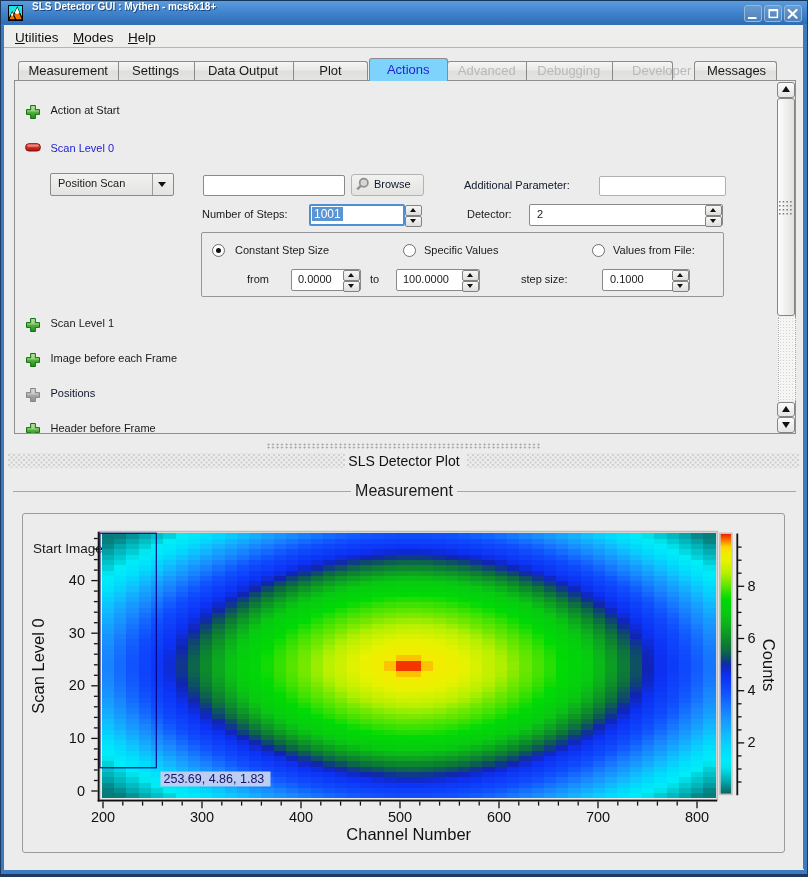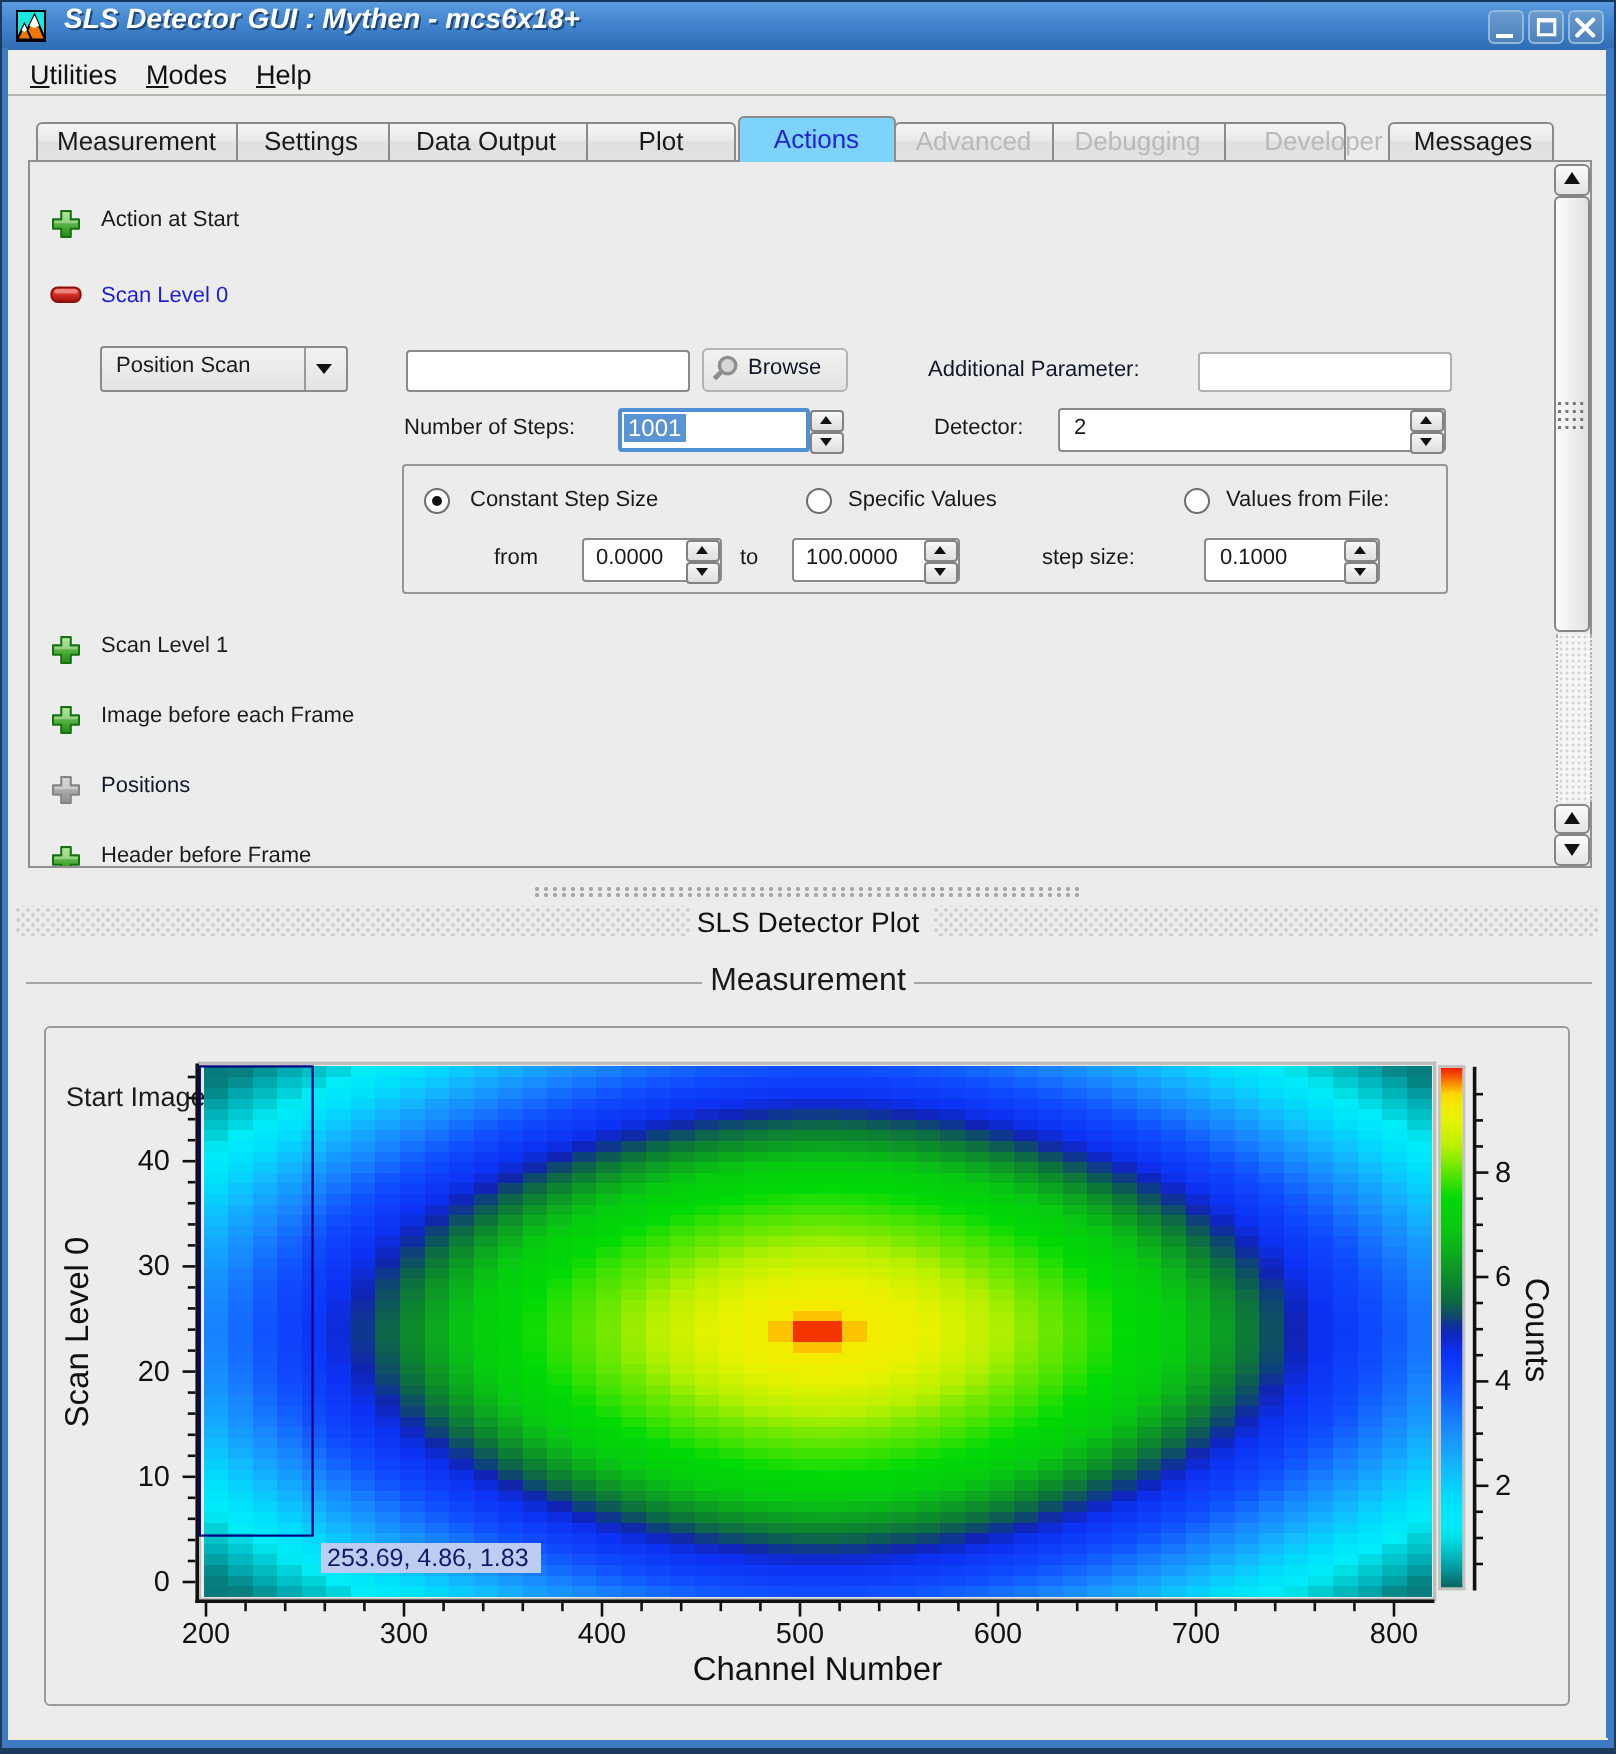--- a/index.html
+++ b/index.html
@@ -2,21 +2,21 @@
 <html><head><meta charset="utf-8">
 <style>
 html,body{margin:0;padding:0;}
 body{width:808px;height:877px;position:relative;overflow:hidden;background:#ececec;
  font-family:"Liberation Sans",sans-serif;font-size:13px;color:#1a1a1a;}
 .abs{position:absolute;}
 
 #titlebar{left:0;top:0;width:808px;height:25px;
  background:linear-gradient(180deg,#5b9bdd 0%,#4285cf 45%,#2e6cb2 100%);
  border-top:1px solid #16365c;box-sizing:border-box;}
-#btitle{left:32px;top:1px;color:#fff;font-weight:bold;font-size:14px;text-shadow:1px 1px 0 rgba(20,50,90,.75);font-style:italic;}
+#btitle{left:32px;top:1px;color:#fff;font-weight:bold;font-size:10px;text-shadow:1px 1px 0 rgba(20,50,90,.75);}
 .winbtn{top:5px;width:17.5px;height:17px;border:1px solid #93b8dc;border-radius:3px;box-sizing:border-box;
  background:linear-gradient(180deg,#699bd0,#4c81b9);}
 #edgeL1{left:0;top:0;width:1px;height:877px;background:#1b3a5e;}
 #edgeL2{left:1px;top:24px;width:3px;height:846px;background:#3d7abf;}
 #edgeR1{left:807px;top:0;width:1px;height:877px;background:#1b3a5e;}
 #edgeR2{left:803px;top:24px;width:4px;height:846px;background:#3d7abf;}
 #edgeB1{left:4px;top:869px;width:800px;height:1px;background:#f2ecdd;}
 #edgeB2{left:1px;top:870px;width:806px;height:4px;background:#3d7abf;}
 #edgeB3{left:0;top:874px;width:808px;height:3px;background:#1b3a5e;}
 

